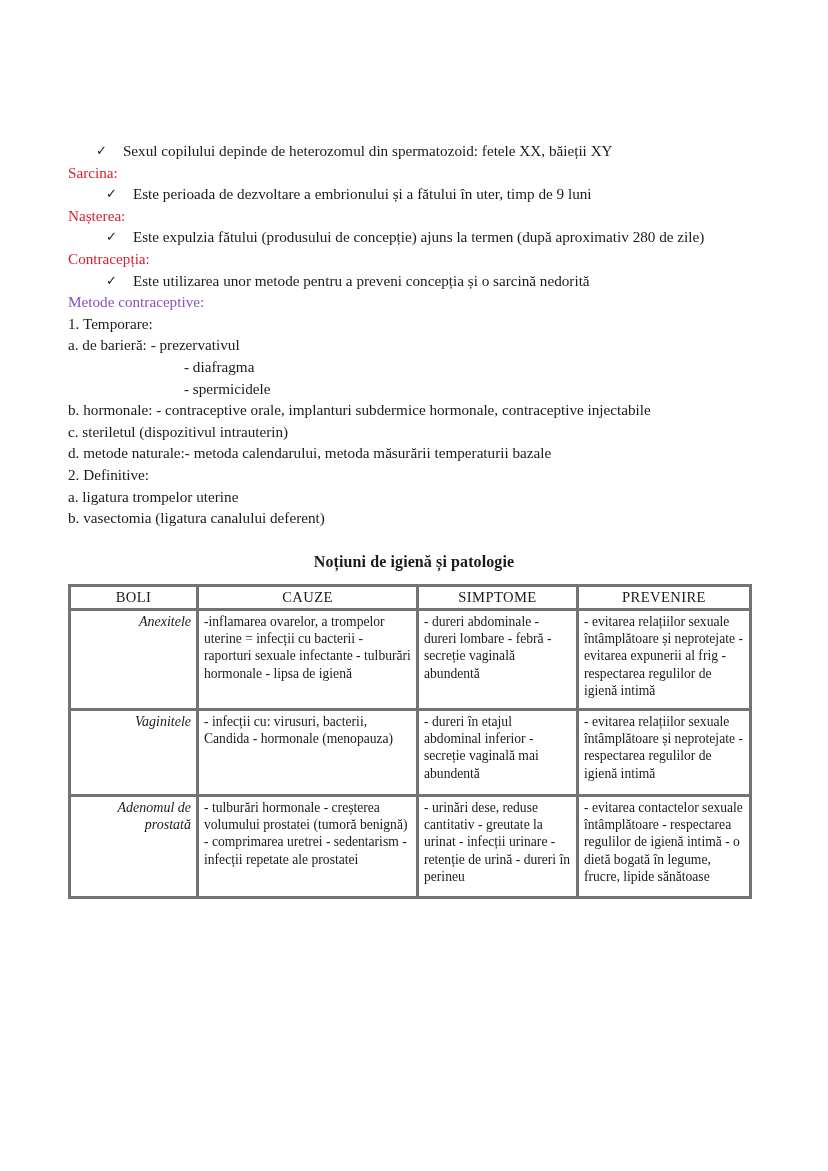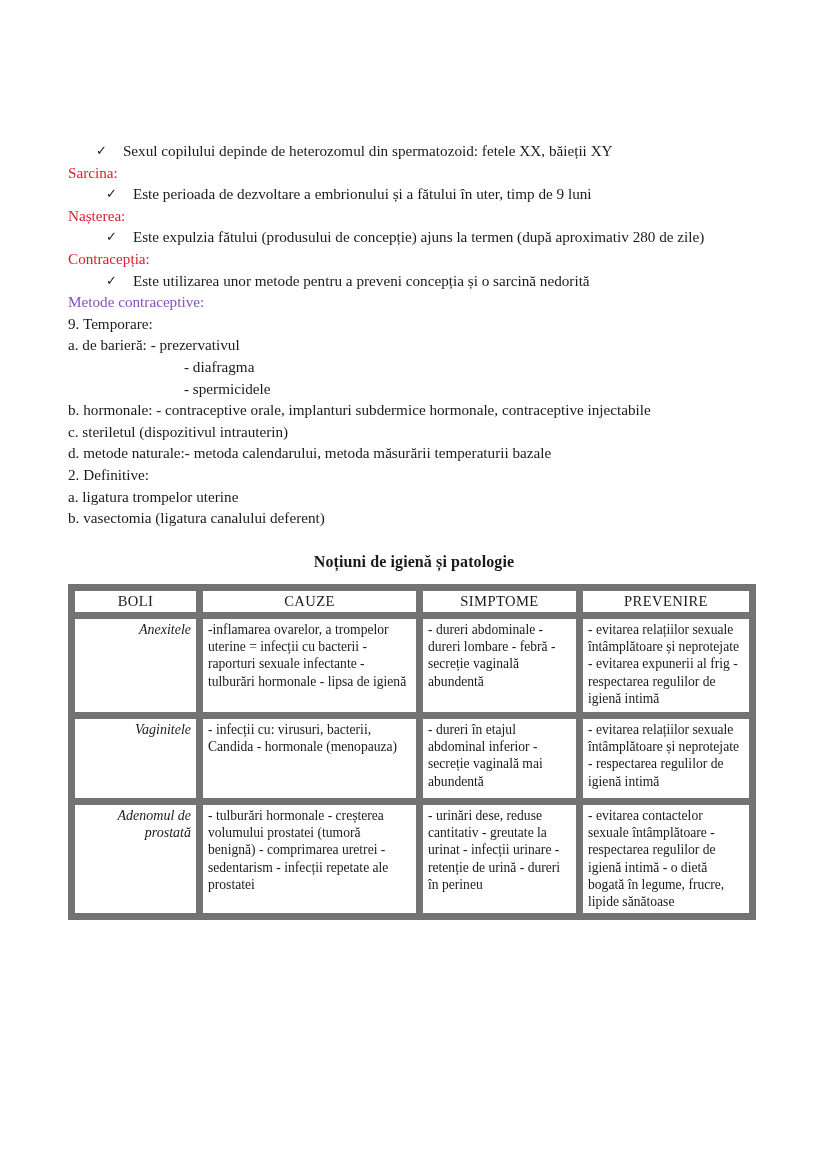--- a/index.html
+++ b/index.html
@@ -81,21 +81,21 @@
   
   table.patho {
     border-collapse: collapse;
     width: 681px;
     table-layout: fixed;
     font-size: 13.6px;
     line-height: 17.2px;
   }
   table.patho th,
   table.patho td {
-    border: 7px solid #737373;
+    border: 3px solid #737373;
     vertical-align: top;
     padding: 2px 5px 3px 5px;
   }
   table.patho th {
     text-align: center;
     font-weight: normal;
     font-size: 14.6px;
     padding-top: 2px;
     padding-bottom: 2px;
     letter-spacing: 0.4px;
@@ -140,21 +140,21 @@
     </div>
 
     <div class="heading-red">Contracepția:</div>
     <div class="bullet-line indent-2">
       <span class="check">✓</span>
       <span class="bullet-gap"></span>
       <span class="bullet-text">Este utilizarea unor metode pentru a preveni concepția și o sarcină nedorită</span>
     </div>
 
     <div class="heading-purple">Metode contraceptive:</div>
-    <div class="line">9. Temporare:</div>
+    <div class="line">1. Temporare:</div>
     <div class="line">a. de barieră: - prezervativul</div>
     <div class="line sub-indent">- diafragma</div>
     <div class="line sub-indent">- spermicidele</div>
     <div class="line">b. hormonale: - contraceptive orale, implanturi subdermice hormonale, contraceptive injectabile</div>
     <div class="line">c. steriletul (dispozitivul intrauterin)</div>
     <div class="line">d. metode naturale:- metoda calendarului, metoda măsurării temperaturii bazale</div>
     <div class="line">2. Definitive:</div>
     <div class="line">a. ligatura trompelor uterine</div>
     <div class="line">b. vasectomia (ligatura canalului deferent)</div>
 

